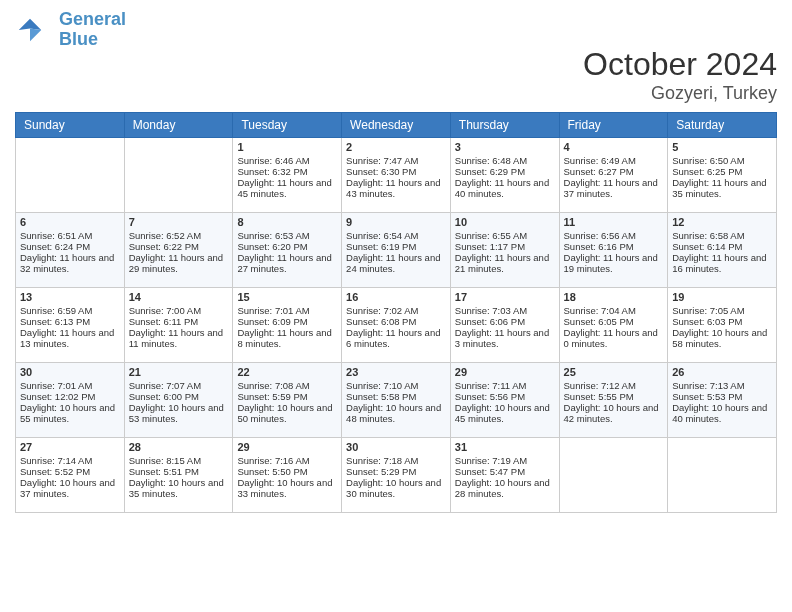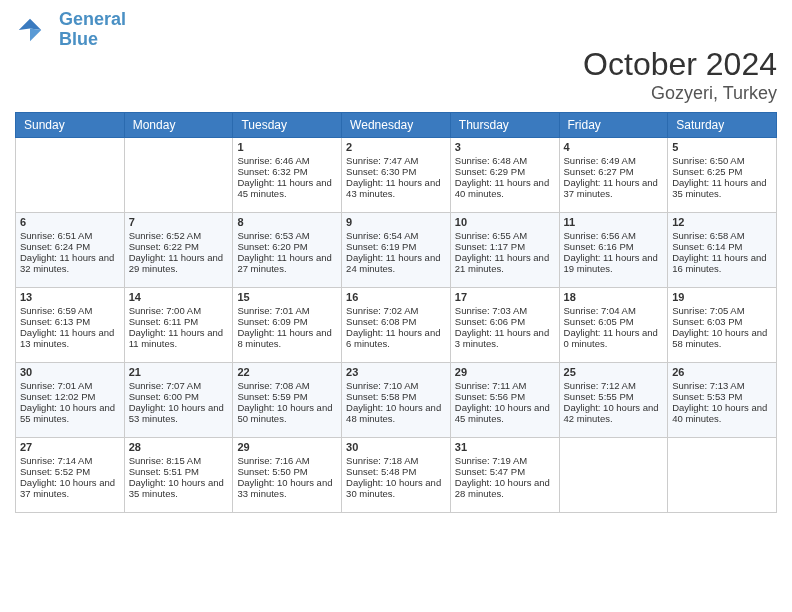--- a/index.html
+++ b/index.html
@@ -244,21 +244,21 @@
           <td><span class="day-num">28</span>
 <span>Sunrise: 8:15 AM</span><br>
 <span>Sunset: 5:51 PM</span><br>
 <span>Daylight: 10 hours and 35 minutes.</span></td>
           <td><span class="day-num">29</span>
 <span>Sunrise: 7:16 AM</span><br>
 <span>Sunset: 5:50 PM</span><br>
 <span>Daylight: 10 hours and 33 minutes.</span></td>
           <td><span class="day-num">30</span>
 <span>Sunrise: 7:18 AM</span><br>
-<span>Sunset: 5:48 PM</span><br>
+<span>Sunset: 5:29 PM</span><br>
 <span>Daylight: 10 hours and 30 minutes.</span></td>
           <td><span class="day-num">31</span>
 <span>Sunrise: 7:19 AM</span><br>
 <span>Sunset: 5:47 PM</span><br>
 <span>Daylight: 10 hours and 28 minutes.</span></td>
           <td class="empty-cell"></td>
           <td class="empty-cell"></td>
         </tr>
       </tbody>
   </table>

